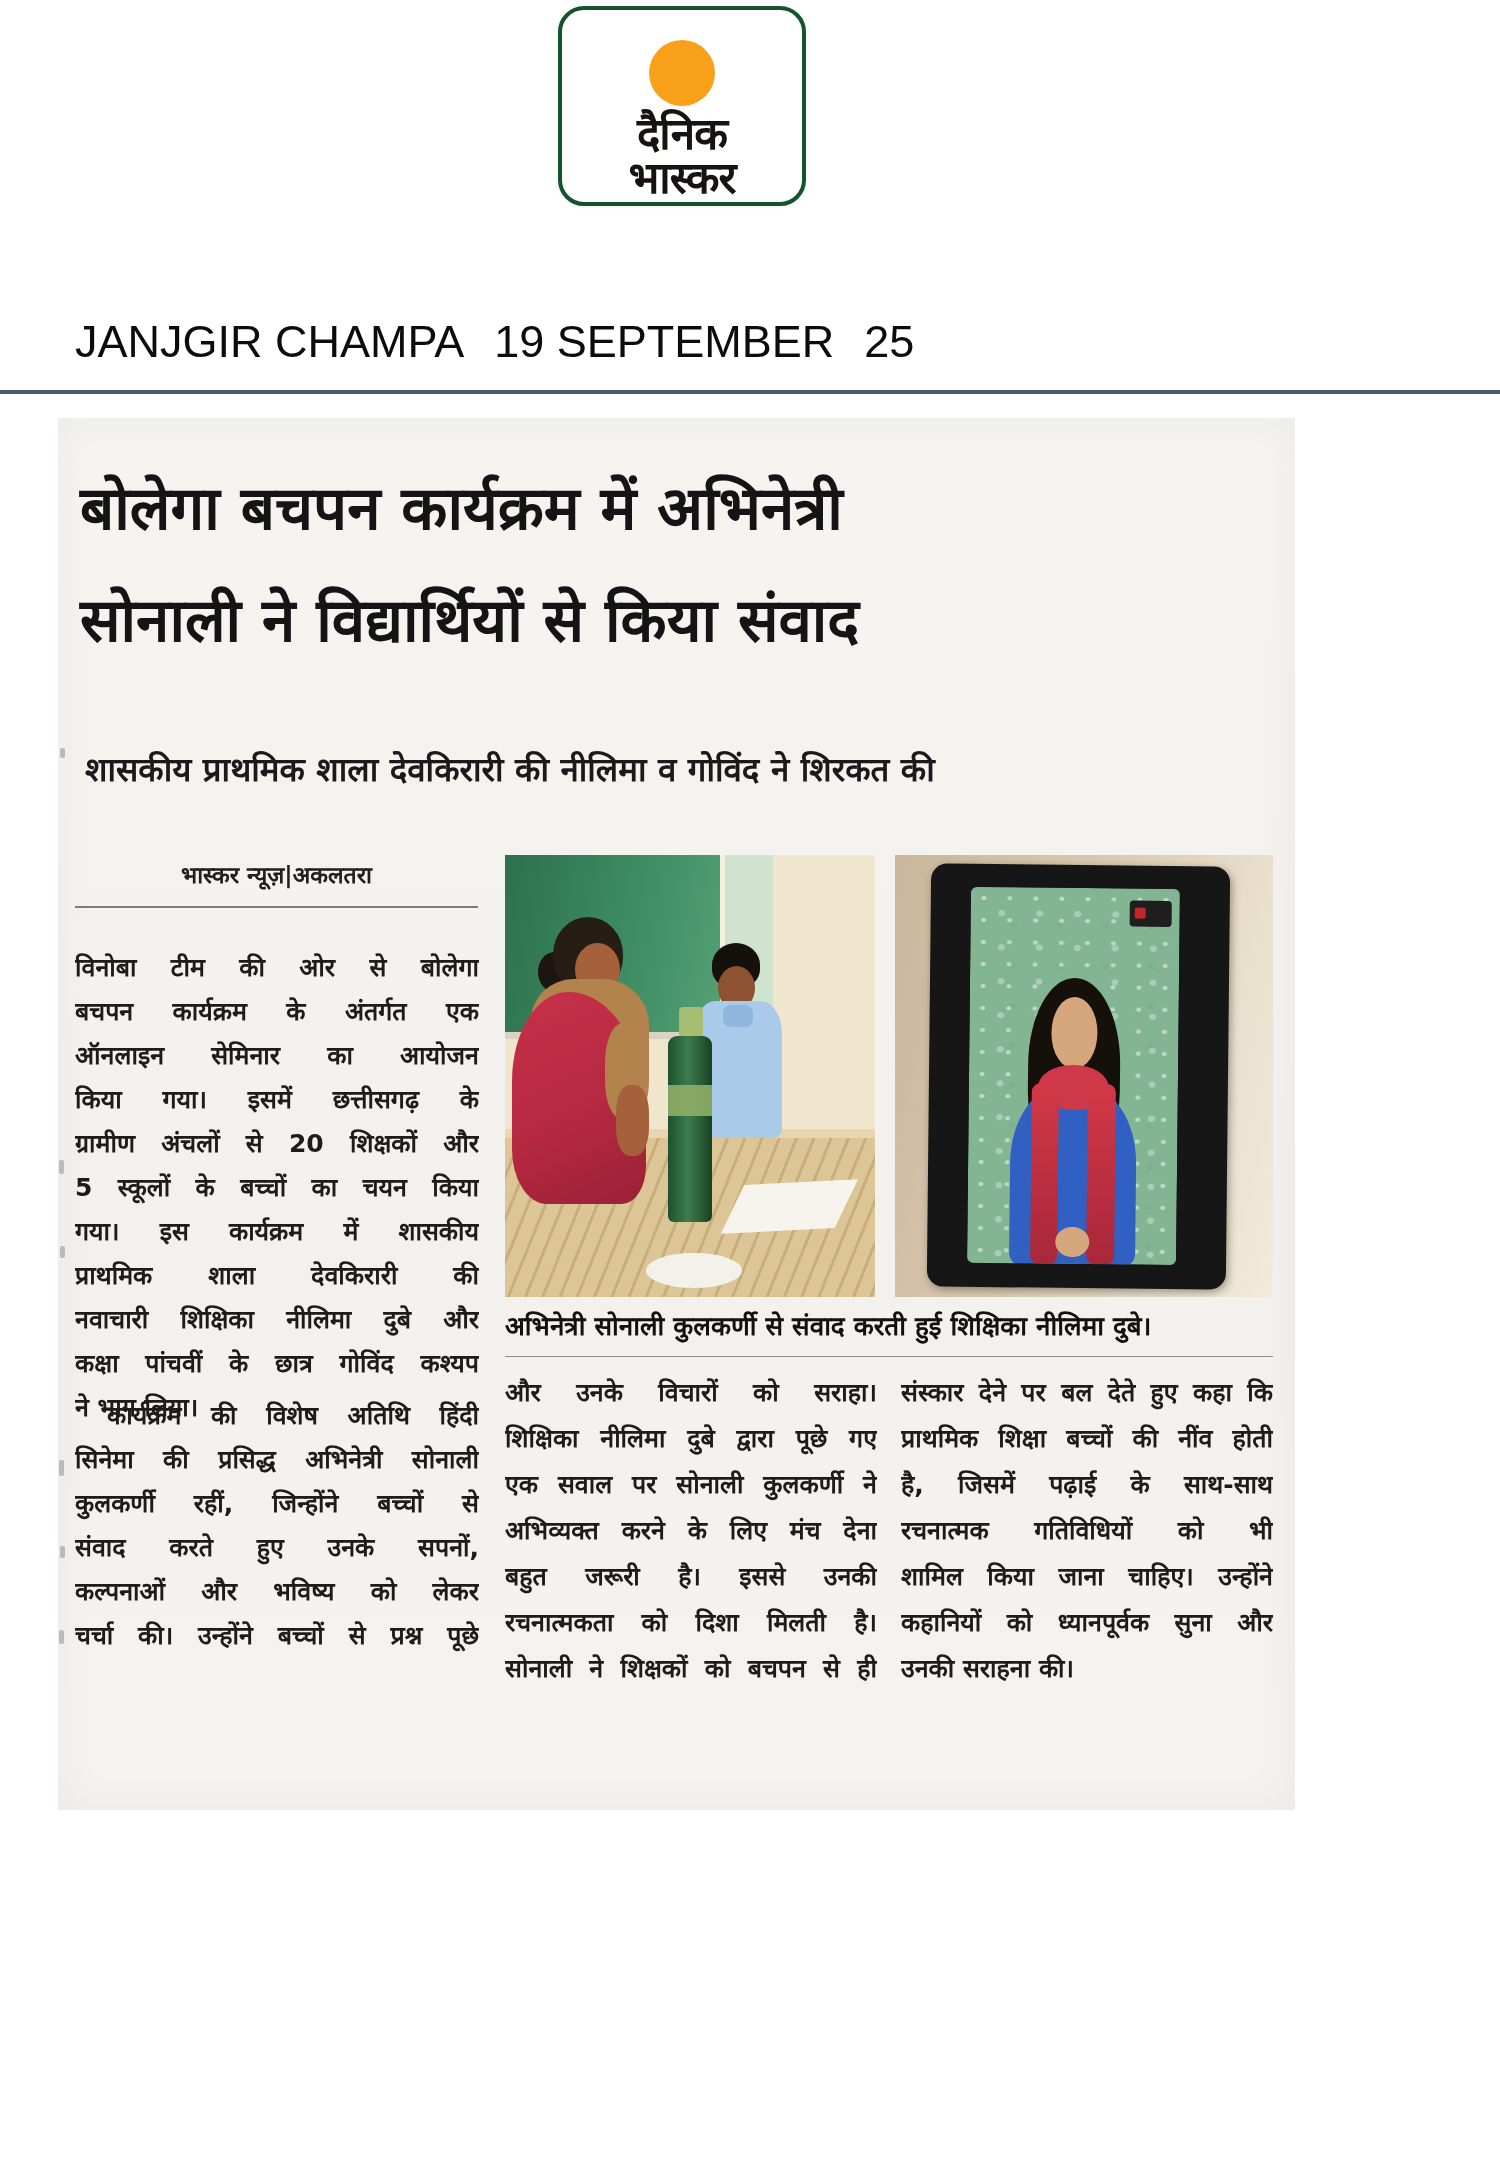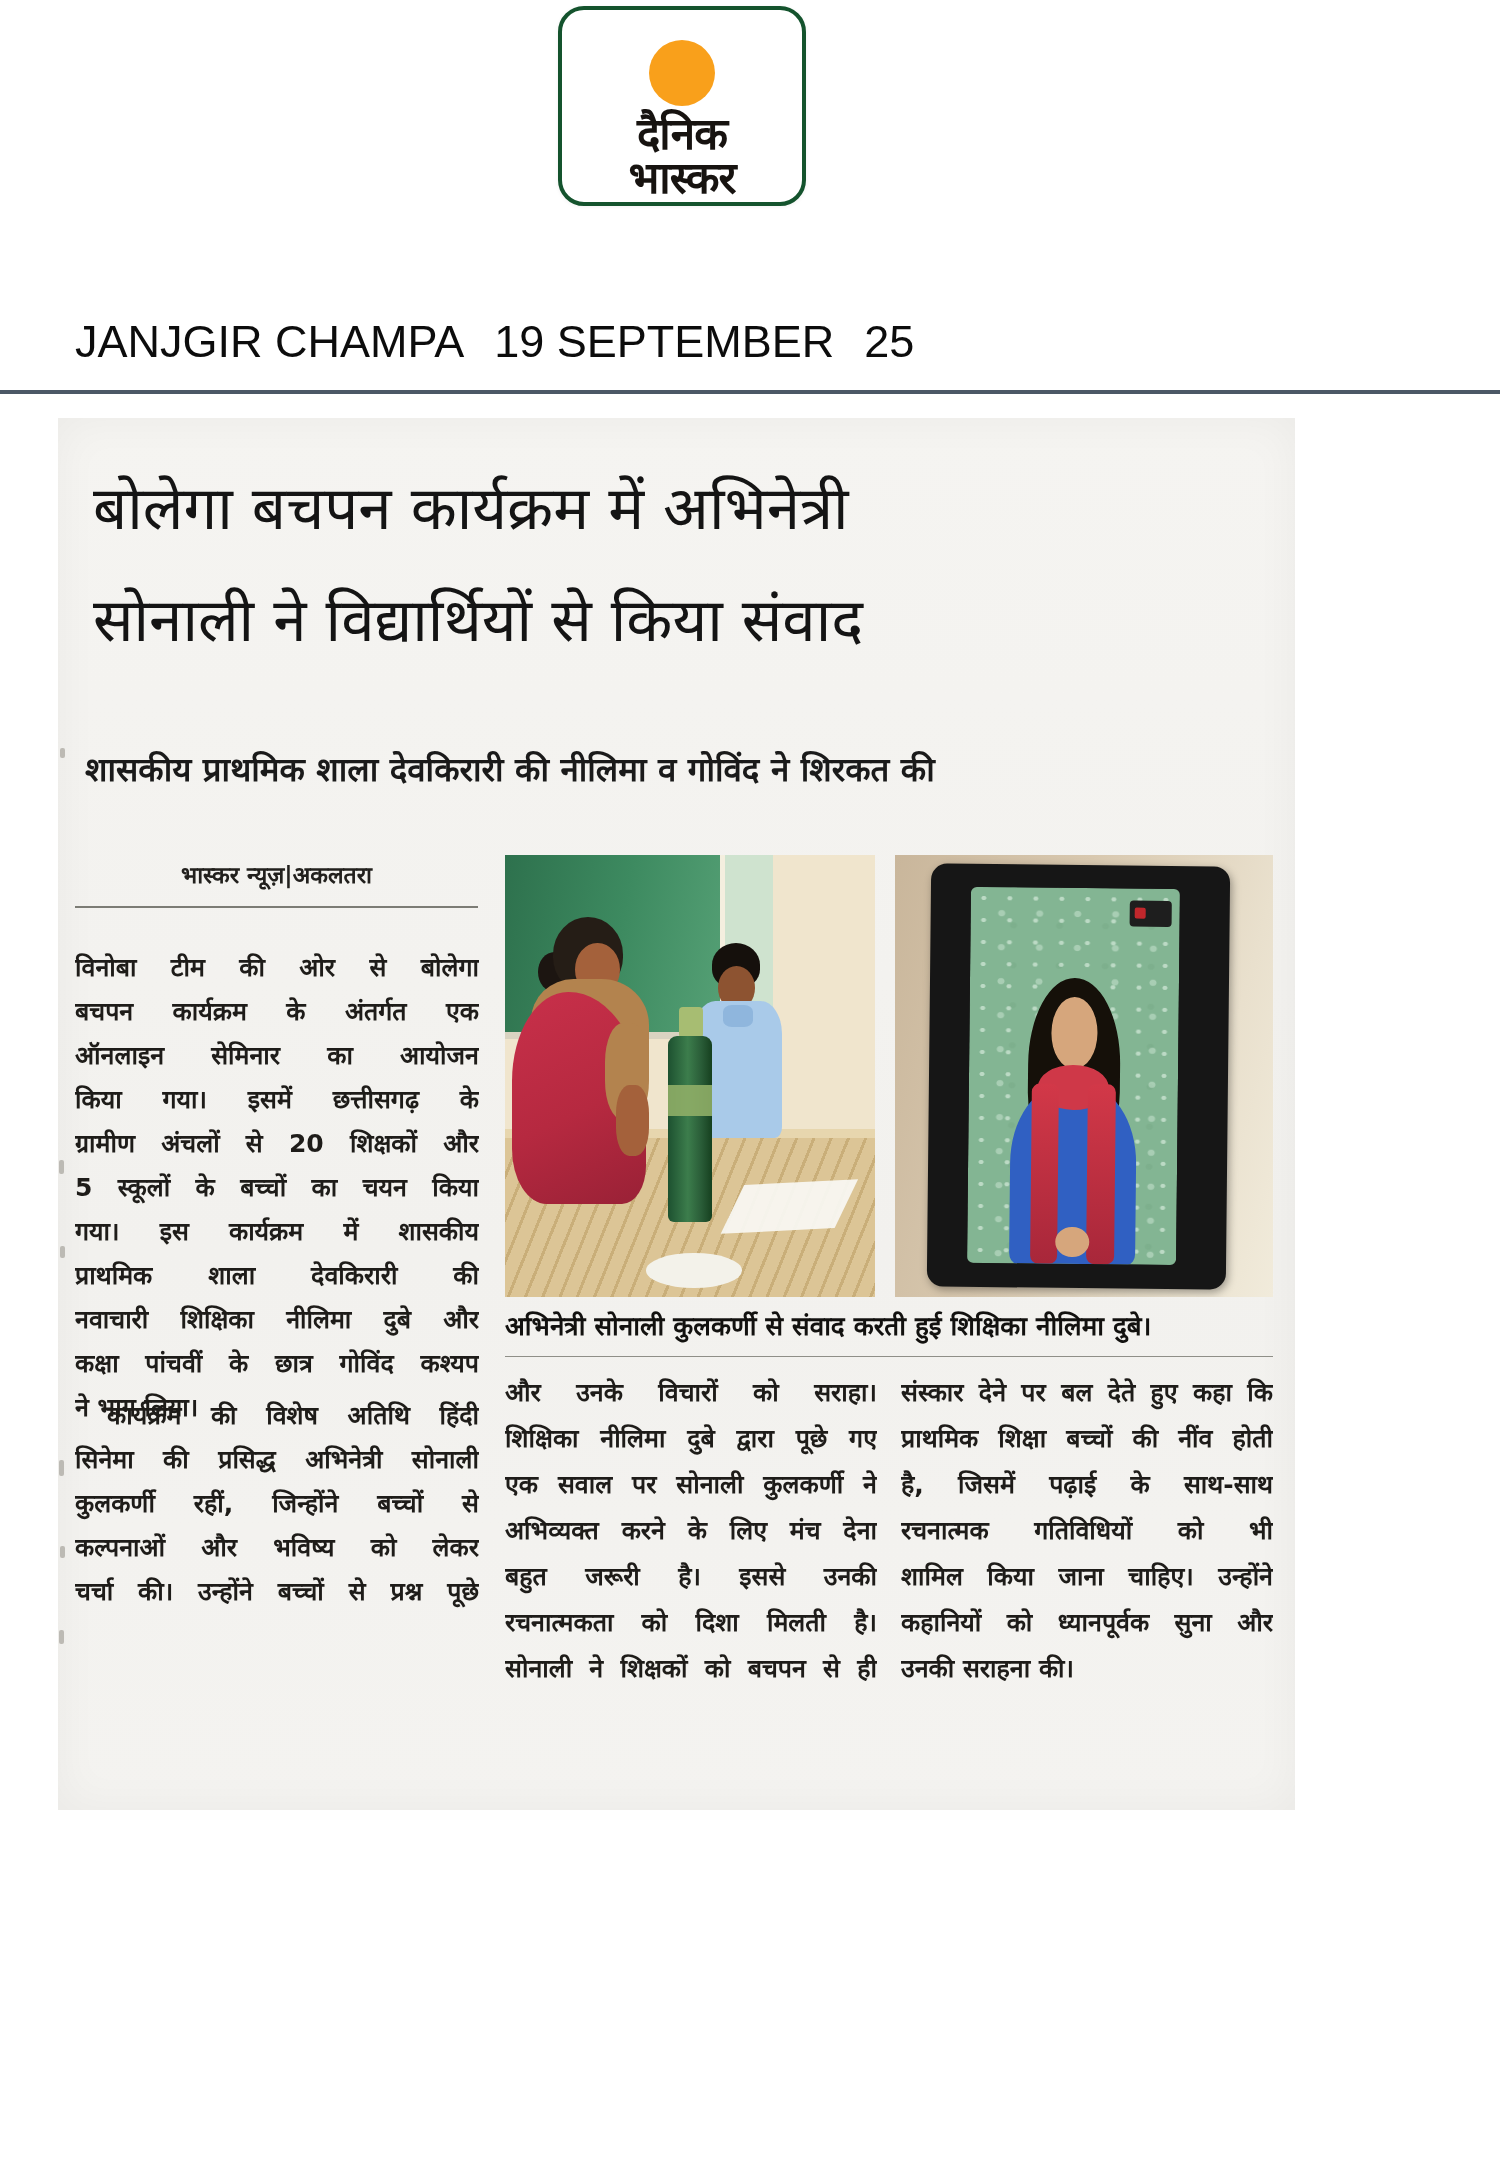--- a/index.html
+++ b/index.html
@@ -42,22 +42,22 @@
   
   .clipping{
     left:58px;top:418px;width:1237px;height:1392px;
     background:linear-gradient(180deg,#f5f4f1 0%,#f2f1ee 60%,#f4f3f0 100%);
     box-shadow:inset 0 0 46px rgba(0,0,0,0.045);
     overflow:hidden;
   }
   .deva{font-family:"DejaVu Sans",sans-serif;}
 
   .headline{
-    left:35px;top:34px;width:1185px;
-    font-weight:400;font-size:60px;line-height:112px;
+    left:22px;top:34px;width:1185px;
+    font-weight:700;font-size:60px;line-height:112px;
     color:#141414;letter-spacing:0;
   }
   .subheadline{
     left:27px;top:330px;width:1160px;
     font-weight:700;font-size:33px;line-height:44px;color:#1a1a1a;
   }
 
   .byline{
     left:17px;top:440px;width:403px;
     text-align:center;font-weight:700;font-size:23px;color:#22201d;
@@ -191,20 +191,21 @@
       <div class="tline">गया। इस कार्यक्रम में शासकीय</div>
       <div class="tline">प्राथमिक शाला देवकिरारी की</div>
       <div class="tline">नवाचारी शिक्षिका नीलिमा दुबे और</div>
       <div class="tline">कक्षा पांचवीं के छात्र गोविंद कश्यप</div>
       <div class="tline">ने भाग लिया।</div>
     </div>
   <div class="abs textcol deva col1 col1b indent">
       <div class="tline">कार्यक्रम की विशेष अतिथि हिंदी</div>
       <div class="tline">सिनेमा की प्रसिद्ध अभिनेत्री सोनाली</div>
       <div class="tline">कुलकर्णी रहीं, जिन्होंने बच्चों से</div>
+      <div class="tline">संवाद करते हुए उनके सपनों,</div>
       <div class="tline">कल्पनाओं और भविष्य को लेकर</div>
       <div class="tline">चर्चा की। उन्होंने बच्चों से प्रश्न पूछे</div>
     </div>
 
   <div class="abs photo photo1">
     <div class="abs board"></div>
     <div class="abs board-panel"></div>
     <div class="abs mat-edge"></div>
     <div class="abs mat-table"></div>
     <div class="abs paper"></div>

